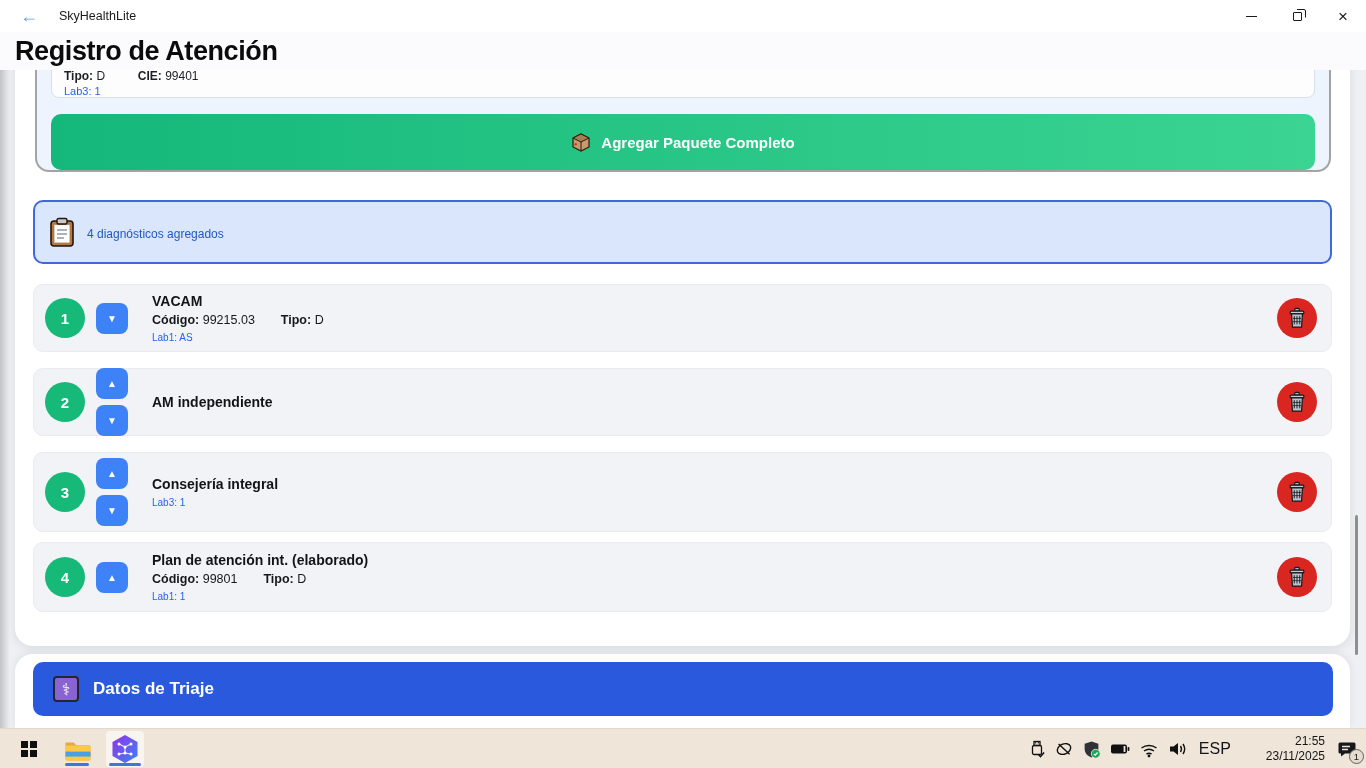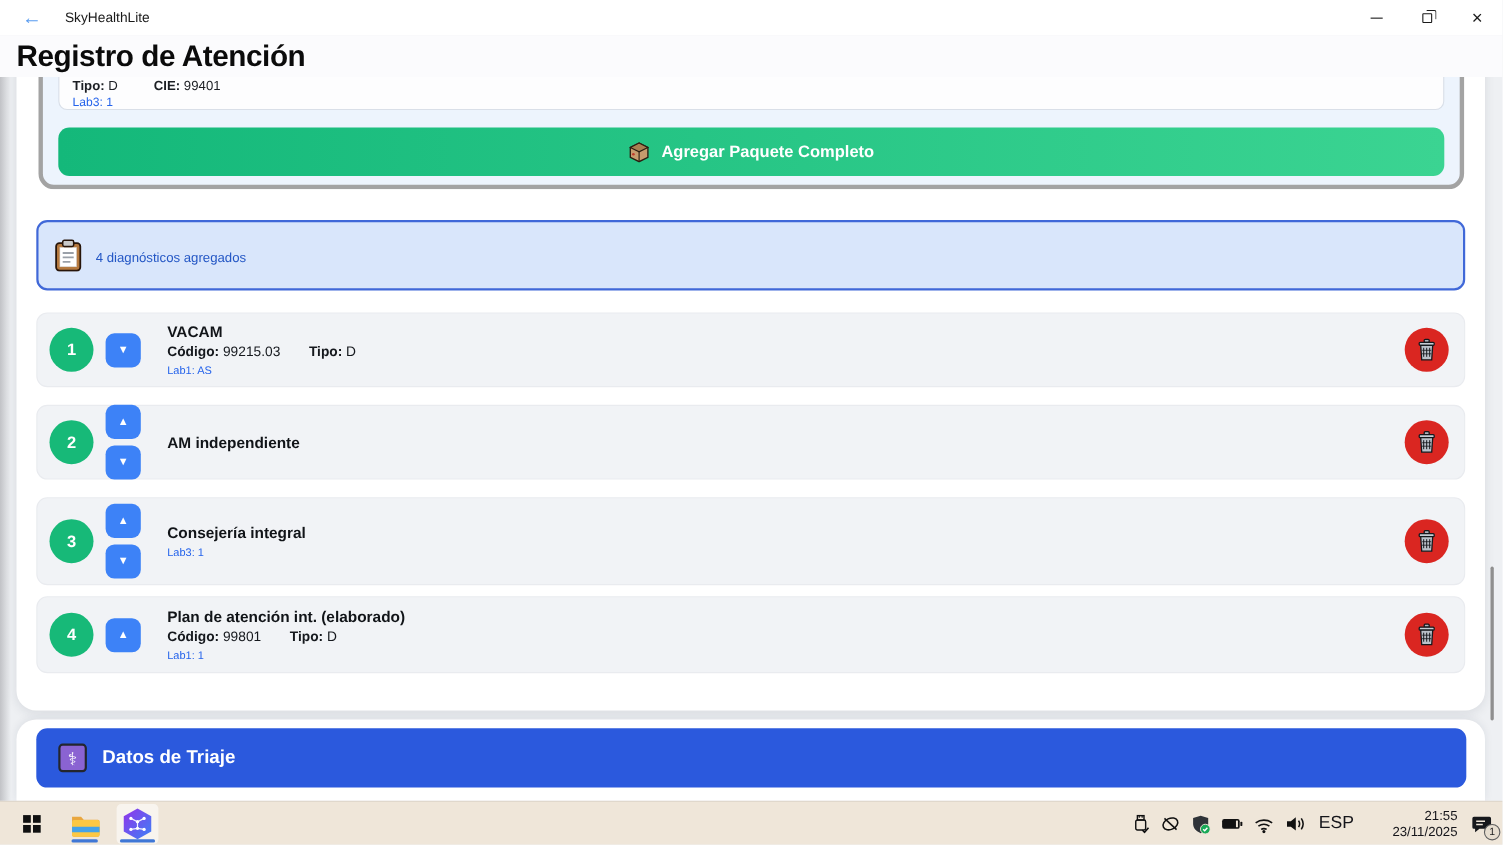--- a/index.html
+++ b/index.html
@@ -32,29 +32,29 @@
   
   .left-shade{position:absolute;left:0;top:70px;width:10px;bottom:40px;z-index:4;
     background:linear-gradient(90deg,rgba(120,120,125,.38),rgba(120,120,125,0));}
   .main-panel{position:absolute;left:15px;right:16px;top:40px;height:606px;background:#fff;border-radius:18px;
     box-shadow:0 2px 10px rgba(30,40,60,.10);z-index:2;}
   .triaje-panel{position:absolute;left:15px;right:16px;top:654px;height:74px;background:#fff;border-radius:18px 18px 0 0;
     box-shadow:0 -1px 8px rgba(30,40,60,.08);z-index:2;}
 
   
   .pkg-clip{position:absolute;top:70px;left:0;right:0;height:102px;overflow:hidden;z-index:6;}
-  .package-card{position:absolute;left:35px;right:35px;top:-34px;height:136px;background:#edf4fd;border:4px solid #a3a3a3;
+  .package-card{position:absolute;left:35px;right:35px;top:-34px;height:136px;background:#edf4fd;border:2px solid #a3a3a3;
     border-radius:14px;}
   .package-partial-row{position:absolute;left:14px;right:14px;top:2px;height:58px;background:#fdfdfe;border:1px solid #d9dfe8;
     border-radius:8px;overflow:hidden;padding-left:12px;}
   .ppr-line1{position:absolute;top:28px;left:12px;font-size:12px;color:#1c1f24;}
   .ppr-line1 .lbl{font-weight:700;}
   .ppr-line1 .gap{display:inline-block;width:26px;}
   .ppr-line2{position:absolute;top:44px;left:12px;font-size:11px;color:var(--link-blue);}
-  .add-package-btn{position:absolute;left:14px;right:14px;top:76px;height:44px;border:none;border-radius:10px;cursor:pointer;
+  .add-package-btn{position:absolute;left:14px;right:14px;top:76px;height:56px;border:none;border-radius:10px;cursor:pointer;
     background:linear-gradient(90deg,var(--green-grad-start),var(--green-grad-end));
     display:flex;align-items:center;justify-content:center;gap:10px;color:#fff;font-weight:700;font-size:15px;
     font-family:inherit;}
 
   
   .diag-header{position:absolute;left:33px;right:34px;top:200px;height:64px;background:#d9e6fb;border:2px solid #4068d8;
     border-radius:10px;display:flex;align-items:center;padding-left:14px;gap:12px;z-index:6;}
   .diag-header-text .dh-title{font-size:15px;font-weight:800;color:var(--header-blue);letter-spacing:.2px;}
   .diag-header-text .dh-sub{font-size:12px;color:#2457c5;margin-top:4px;}
 

